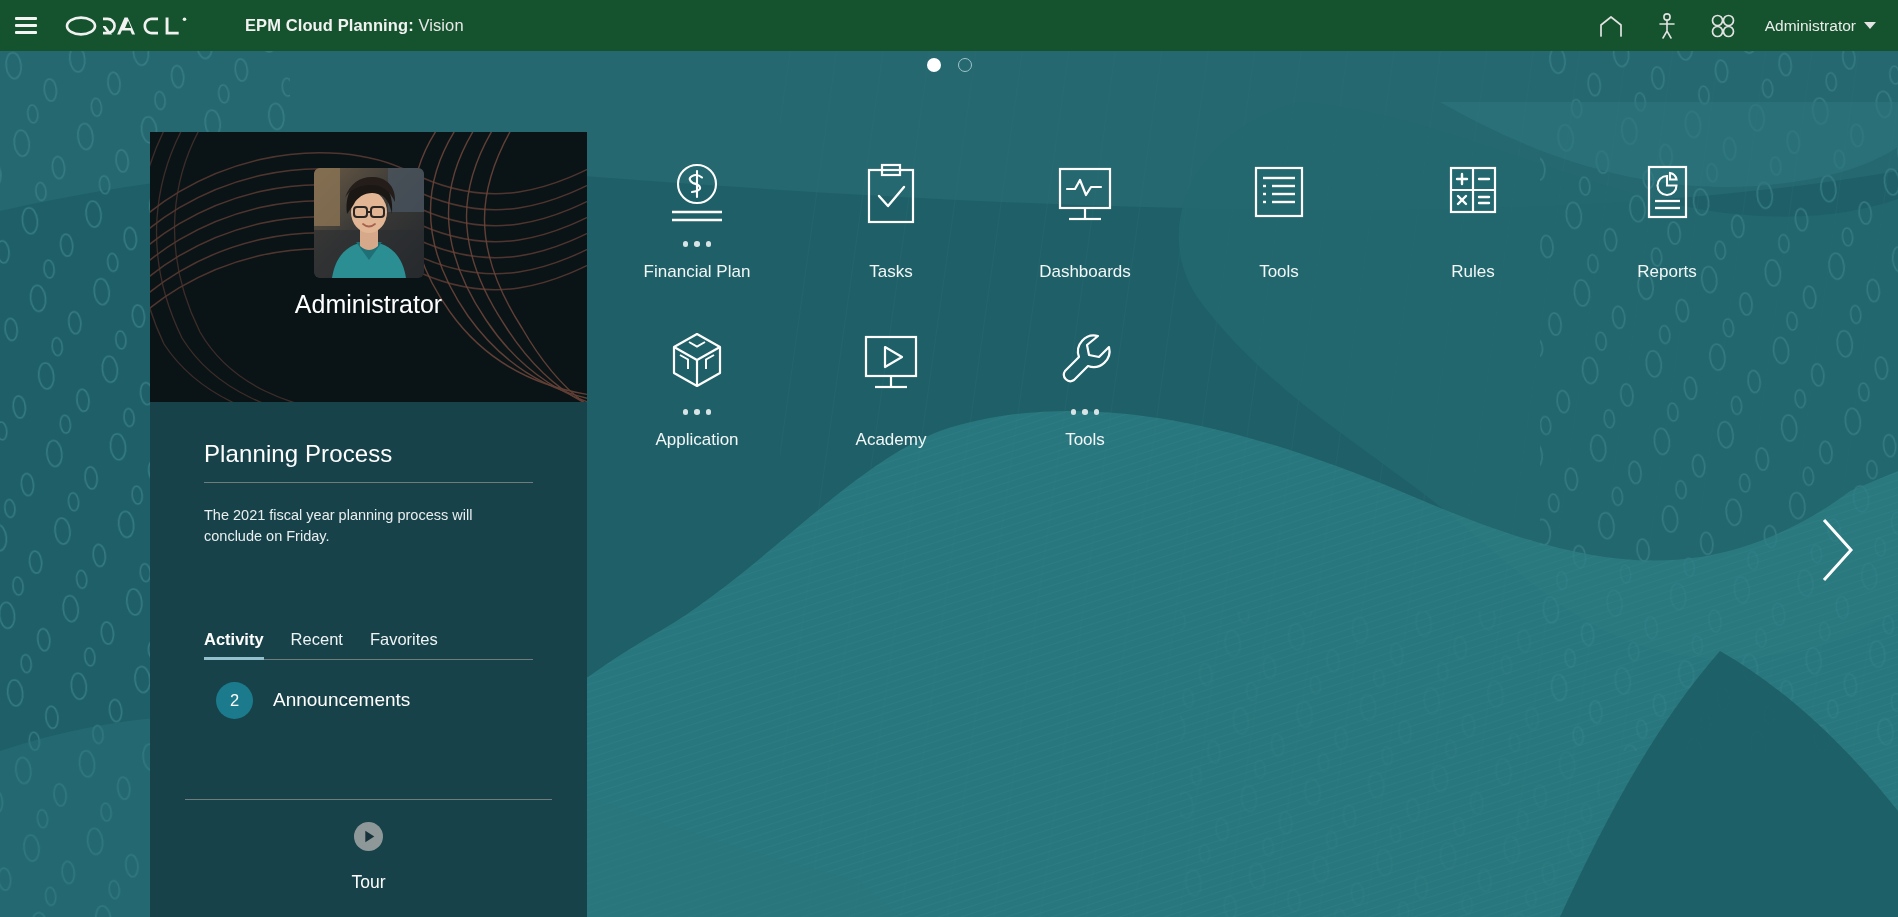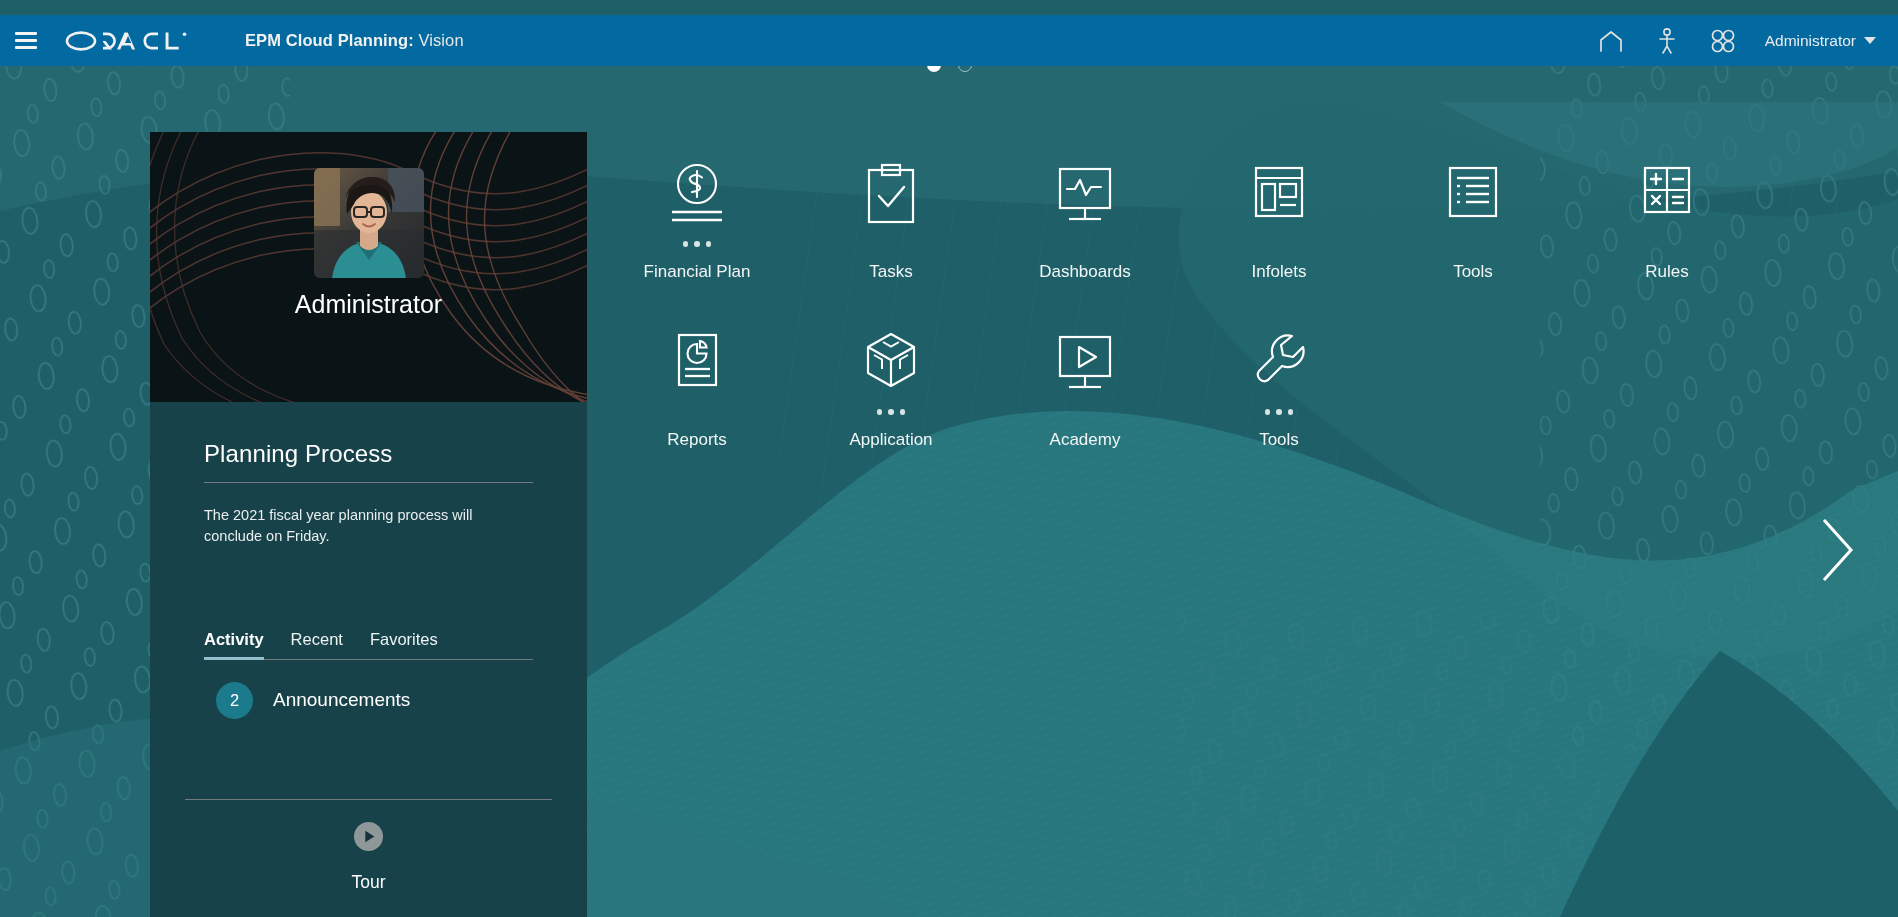--- a/index.html
+++ b/index.html
@@ -7,24 +7,24 @@
     width: 1898px;
     height: 917px;
     overflow: hidden;
     font-family: "Liberation Sans", sans-serif;
     background: #1f6068;
   }
 
   
   .header {
     position: absolute;
-    top: 15px; left: 0;
+    top: 0; left: 0;
     width: 1898px;
     height: 51px;
-    background: #0369a1;
+    background: #14532d;
     display: flex;
     align-items: center;
     z-index: 40;
   }
   .hamburger {
     width: 52px; height: 51px;
     display: flex; flex-direction: column;
     align-items: center; justify-content: center;
     gap: 4px;
     cursor: pointer;
@@ -572,32 +572,20 @@
       <svg width="66" height="72" viewBox="0 0 66 72">
         <rect x="8" y="7" width="50" height="39" fill="none" stroke="#ffffff" stroke-width="2.2"></rect>
         <path d="M15 27 h8 l5 -9 l6 15 l5 -8 h10" fill="none" stroke="#ffffff" stroke-width="2.2" stroke-linecap="round" stroke-linejoin="round"></path>
         <line x1="33" y1="46" x2="33" y2="57" stroke="#ffffff" stroke-width="2.2"></line>
         <line x1="17" y1="57" x2="49" y2="57" stroke="#ffffff" stroke-width="2.2"></line>
       </svg>
     </div>
     <div class="tile-label">Dashboards</div>
   </div>
 
-  <div class="tile">
-    <div class="tile-icon">
-      <svg width="62" height="72" viewBox="0 0 62 72">
-        <rect x="8" y="6" width="46" height="48" fill="none" stroke="#ffffff" stroke-width="2.2"></rect>
-        <line x1="8" y1="16" x2="54" y2="16" stroke="#ffffff" stroke-width="2.2"></line>
-        <rect x="14" y="22" width="13" height="26" fill="none" stroke="#ffffff" stroke-width="2.2"></rect>
-        <rect x="32" y="22" width="16" height="13" fill="none" stroke="#ffffff" stroke-width="2.2"></rect>
-        <line x1="32" y1="43" x2="48" y2="43" stroke="#ffffff" stroke-width="2.2"></line>
-      </svg>
-    </div>
-    <div class="tile-label">Infolets</div>
-  </div>
 
   <div class="tile">
     <div class="tile-icon">
       <svg width="62" height="72" viewBox="0 0 62 72">
         <rect x="8" y="6" width="46" height="48" fill="none" stroke="#ffffff" stroke-width="2.2"></rect>
         <line x1="15" y1="16" x2="47" y2="16" stroke="#ffffff" stroke-width="2.4"></line>
         <line x1="15" y1="24" x2="18" y2="24" stroke="#ffffff" stroke-width="2.4"></line>
         <line x1="24" y1="24" x2="47" y2="24" stroke="#ffffff" stroke-width="2.4"></line>
         <line x1="15" y1="32" x2="18" y2="32" stroke="#ffffff" stroke-width="2.4"></line>
         <line x1="24" y1="32" x2="47" y2="32" stroke="#ffffff" stroke-width="2.4"></line>

